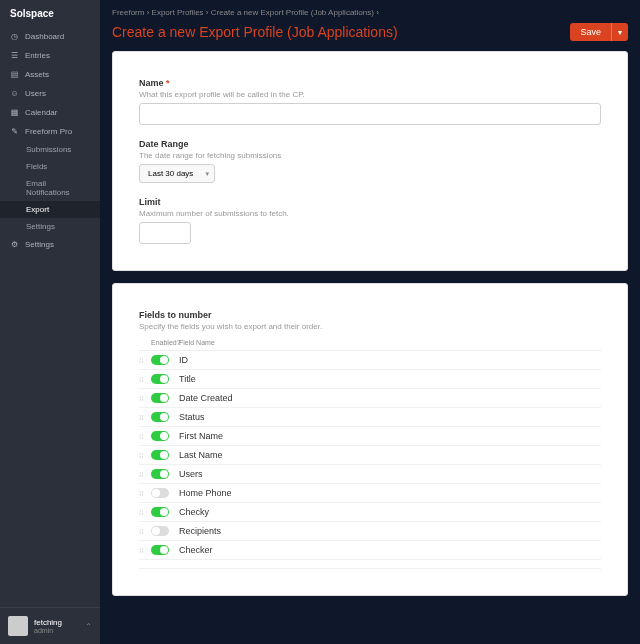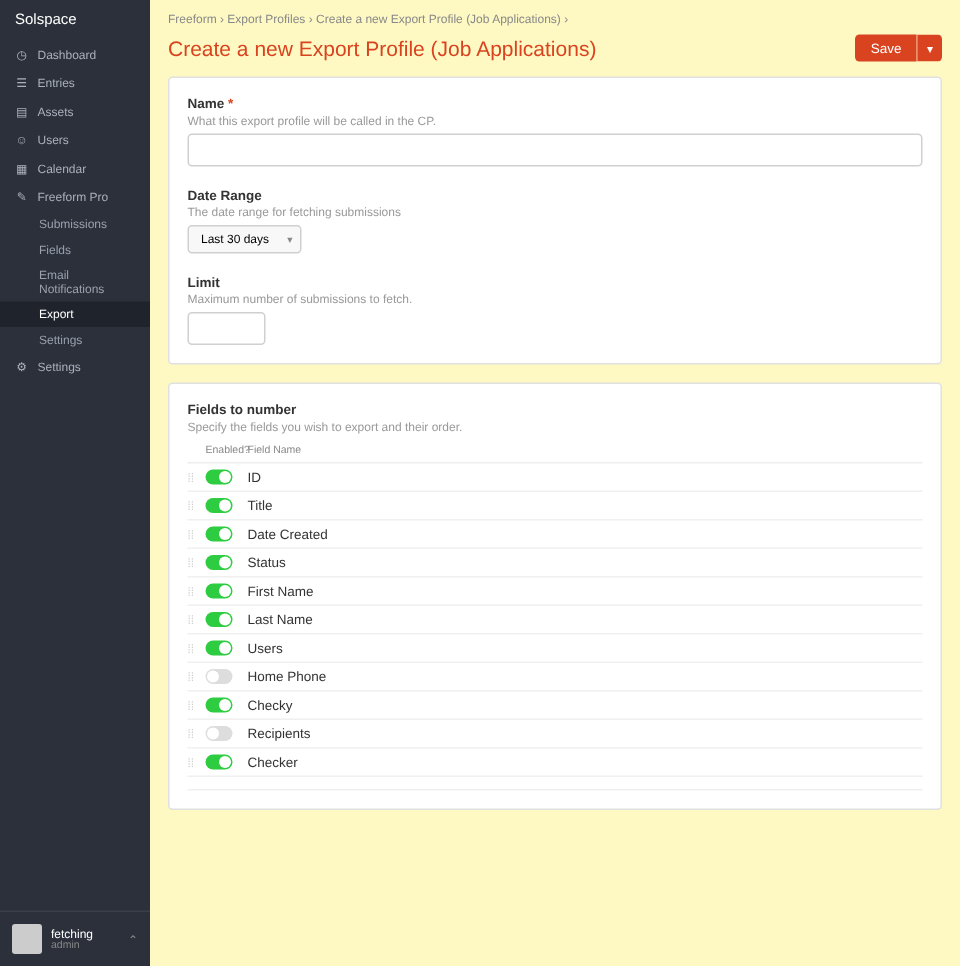--- a/index.html
+++ b/index.html
@@ -1,41 +1,41 @@
 <!DOCTYPE html>
 <html><head>
 <meta charset="utf-8">
 <style>
 * { box-sizing: border-box; margin: 0; padding: 0; }
 body { font-family: -apple-system, BlinkMacSystemFont, "Segoe UI", sans-serif; font-size: 10px; background: #f4f4f4; color: #333; }
 .app { display: flex; width: 640px; height: 644px; overflow: hidden; }
 .sidebar { width: 100px; background: #2b303b; color: #aab0bc; display: flex; flex-direction: column; }
-.brand { padding: 8px 10px; color: #fff; font-size: 10px; font-weight: 400; }
+.brand { padding: 8px 10px; color: #fff; font-size: 10px; font-weight: 700; }
 .nav { flex: 1; overflow-y: auto; }
 .nav-item { display: flex; align-items: center; gap: 6px; padding: 5px 10px; cursor: pointer; font-size: 8px; color: #aab0bc; }
 .nav-item .icon { width: 9px; height: 9px; display: inline-flex; align-items: center; justify-content: center; }
 .nav-sub { padding: 4px 10px 4px 26px; font-size: 8px; cursor: pointer; color: #9aa0ad; }
 .nav-sub.active { background: #1f232c; color: #fff; }
 .user-block { display: flex; align-items: center; gap: 6px; padding: 8px; border-top: 1px solid #3a3f4a; }
 .avatar { width: 20px; height: 20px; background: #ccc; border-radius: 2px; }
 .user-info { flex: 1; }
 .user-name { font-size: 8px; color: #fff; }
 .user-role { font-size: 7px; color: #888; }
 .chev { color: #888; font-size: 8px; }
 
-.main { flex: 1; background: #fef9c3; overflow-y: auto; padding: 8px 12px; }
+.main { flex: 1; background: #0f172a; overflow-y: auto; padding: 8px 12px; }
 .crumbs { font-size: 8px; color: #888; margin-bottom: 6px; }
 .crumbs a { color: #888; text-decoration: none; }
 .header { display: flex; justify-content: space-between; align-items: center; margin-bottom: 10px; }
 .title { color: #d9431f; font-size: 14px; font-weight: 400; }
 .save-group { display: flex; }
 .save-btn { background: #d9431f; color: #fff; border: none; padding: 4px 10px; font-size: 9px; border-radius: 3px 0 0 3px; cursor: pointer; }
 .save-drop { background: #d9431f; color: #fff; border: none; border-left: 1px solid rgba(255,255,255,0.3); padding: 4px 6px; font-size: 8px; border-radius: 0 3px 3px 0; cursor: pointer; }
 
-.panel { background: #fff; border: 1px solid #e0e0e0; border-radius: 3px; padding: 12px; margin-bottom: 12px; }
+.panel { background: #fff; border: 1px solid #e0e0e0; border-radius: 3px; padding: 26px; margin-bottom: 12px; }
 .field-group { margin-bottom: 14px; }
 .field-label { font-size: 9px; font-weight: 600; color: #333; }
 .field-label .req { color: #d9431f; }
 .field-help { font-size: 8px; color: #999; margin: 2px 0 4px; }
 .text-input { width: 100%; padding: 5px 6px; border: 1px solid #d0d0d0; border-radius: 3px; font-size: 9px; }
 .text-input.sm { width: 52px; }
 .select { padding: 4px 20px 4px 8px; border: 1px solid #d0d0d0; border-radius: 3px; font-size: 8px; background: #f8f8f8; appearance: none; position: relative; }
 .select-wrap { position: relative; display: inline-block; }
 .select-wrap::after { content: "▾"; position: absolute; right: 6px; top: 50%; transform: translateY(-50%); font-size: 7px; color: #888; pointer-events: none; }
 

